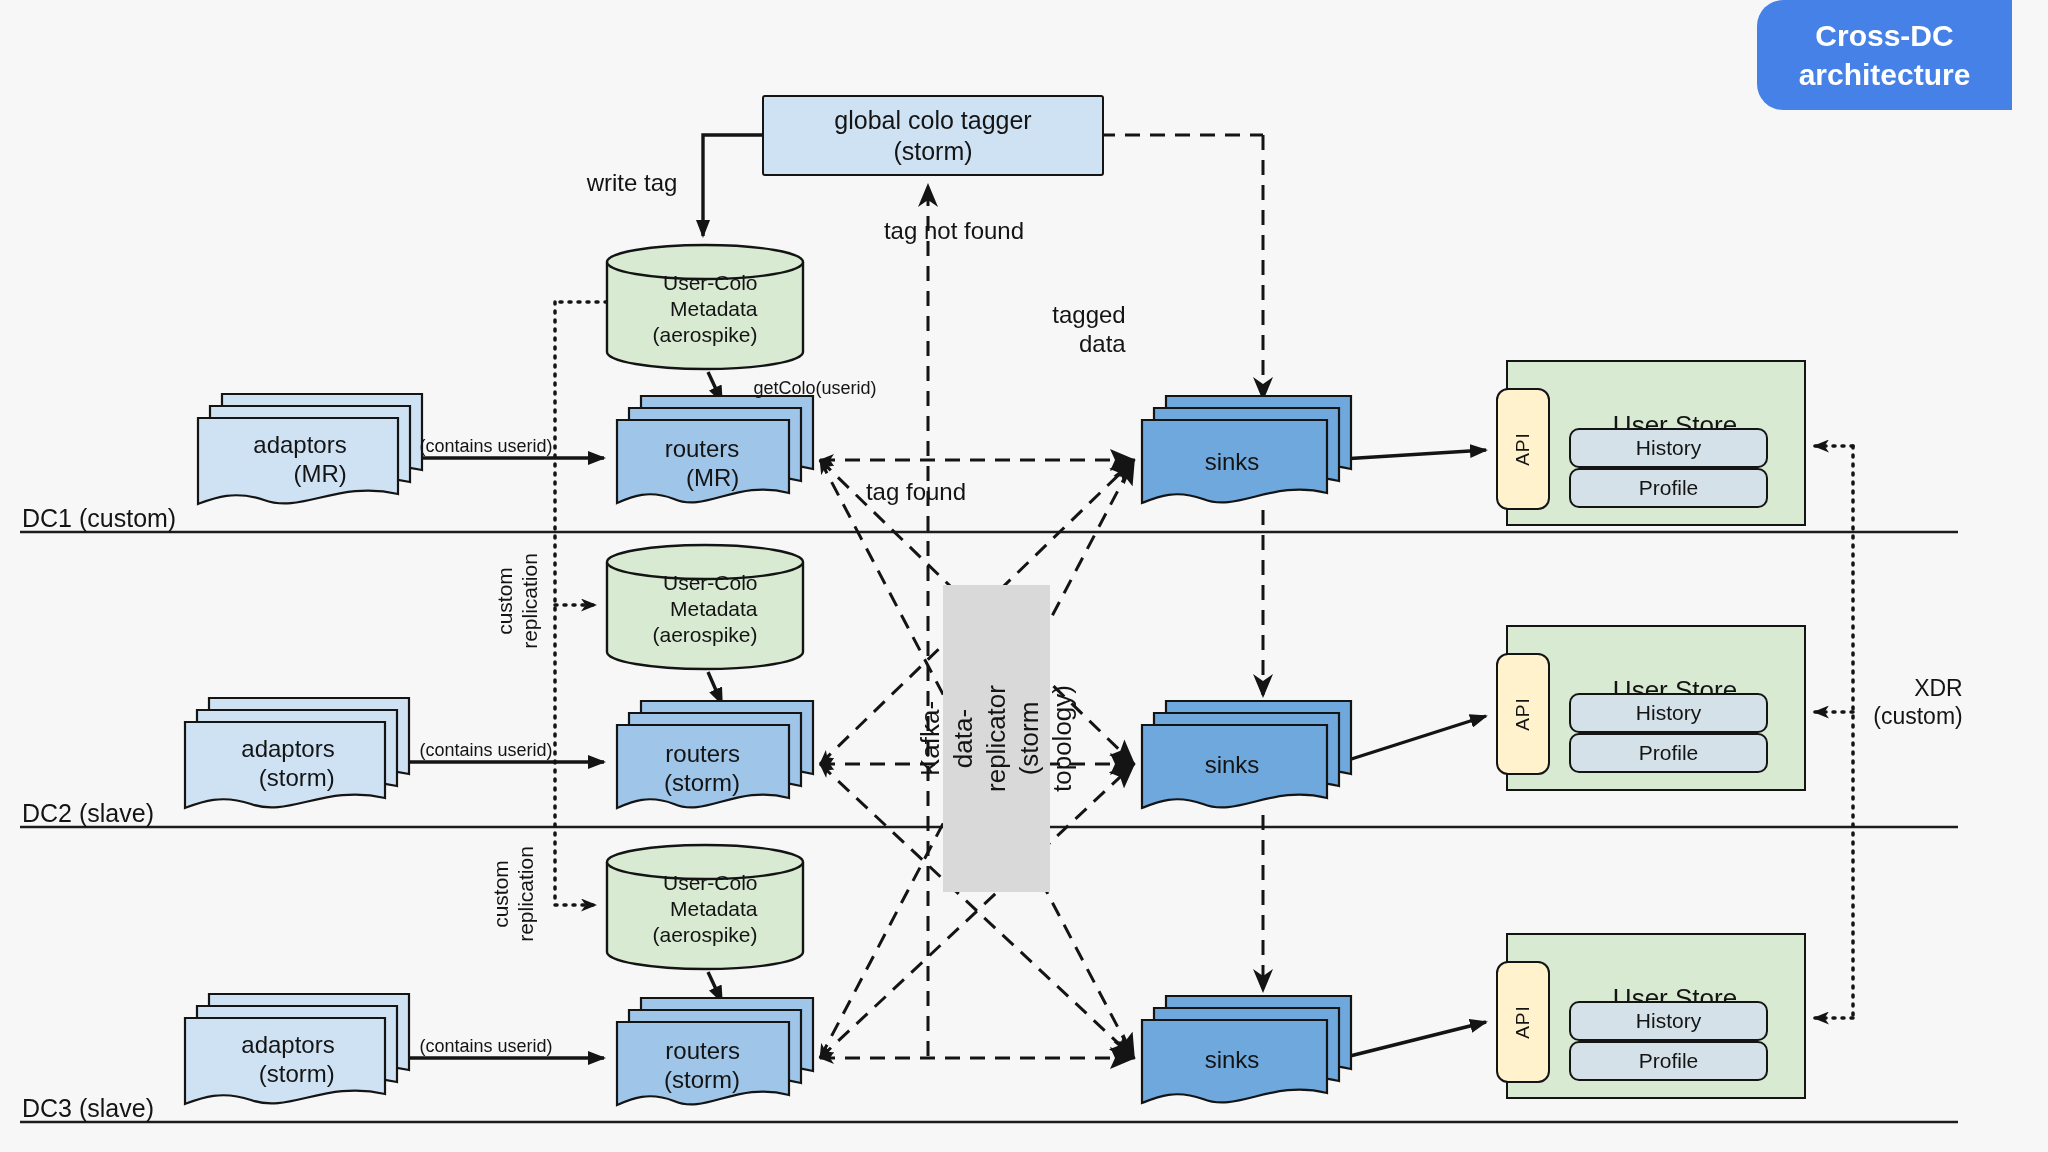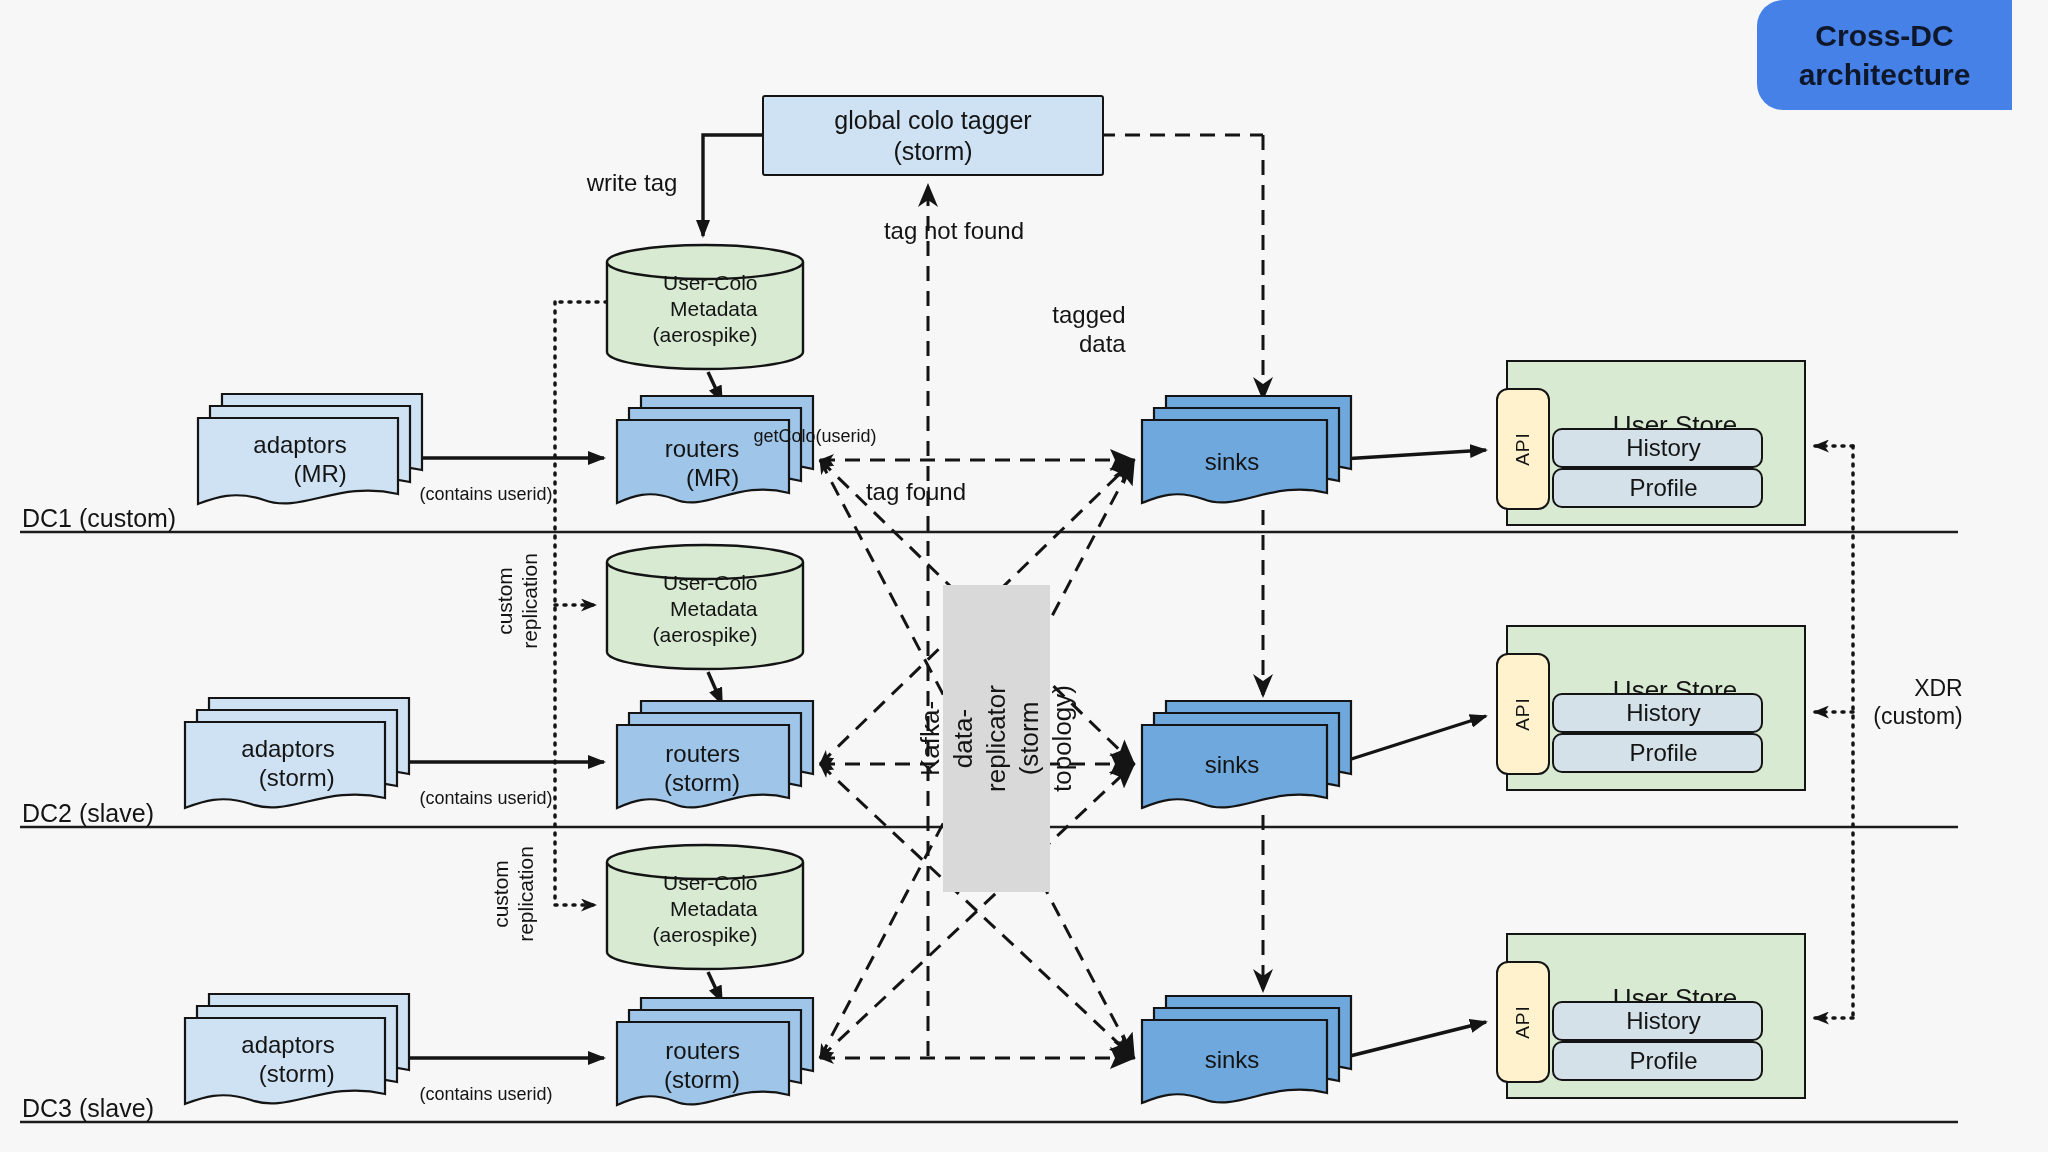--- a/index.html
+++ b/index.html
@@ -11,42 +11,42 @@
   .c-router use{fill:var(--router,#9fc5e8);}
   .c-sink use{fill:var(--sink,#6fa8dc);}
   .cylb{fill:var(--green,#d9ead3);stroke:var(--ink,#141414);stroke-width:2.4px;}
   .solid{stroke:var(--ink,#141414);stroke-width:3.4px;fill:none;}
   .dash{stroke:var(--ink,#141414);stroke-width:3px;fill:none;stroke-dasharray:15 10;}
   .dot{stroke:var(--ink,#141414);stroke-width:3.5px;fill:none;stroke-dasharray:2 7;stroke-linecap:round;}
   .divline{stroke:#1c1c1c;stroke-width:2.5px;}
   .mk{fill:var(--ink,#141414);}
   .lbl{position:absolute;transform:translate(-50%,-50%);white-space:pre-line;text-align:right;
        font-size:24px;line-height:29px;z-index:3;}
-  .lbl.sm{font-size:18px;line-height:20px;margin-top:48px;}
+  .lbl.sm{font-size:18px;line-height:20px;}
   .lbl.cy{font-size:21px;line-height:26px;}
   .rotlbl{position:absolute;transform:translate(-50%,-50%) rotate(-90deg);white-space:pre-line;
        text-align:center;font-size:21px;line-height:25px;z-index:3;}
   .dclbl{position:absolute;left:22px;font-size:25px;z-index:3;}
   .tagger{position:absolute;left:762px;top:95px;width:338px;height:77px;background:var(--adapt,#cfe2f3);
        border:2.5px solid var(--ink,#141414);border-radius:3px;display:flex;align-items:center;justify-content:center;
        white-space:pre-line;text-align:center;font-size:25px;line-height:31px;z-index:2;}
   .kafka{position:absolute;left:943px;top:585px;width:107px;height:307px;background:var(--gray,#d9d9d9);
        display:flex;align-items:center;justify-content:center;z-index:2;}
   .kafka .rot{transform:rotate(-90deg);white-space:pre-line;text-align:center;font-size:26px;line-height:33px;width:307px;}
   .badge{position:absolute;left:1757px;top:0;width:255px;height:110px;background:var(--badge,#4681e8);
-       border-radius:26px 0 0 26px;display:flex;align-items:center;justify-content:center;color:#0f172a;
+       border-radius:26px 0 0 26px;display:flex;align-items:center;justify-content:center;color:#ffffff;
        font-weight:bold;font-size:30px;line-height:39px;white-space:pre-line;text-align:center;z-index:3;}
   .store{position:absolute;left:1506px;width:296px;height:162px;background:var(--green,#d9ead3);
        border:2.5px solid var(--ink,#141414);z-index:2;}
   .store .ttl{position:absolute;top:12px;left:50px;right:12px;text-align:center;font-size:26px;margin-top:36px;}
   .store .api{position:absolute;left:-12px;top:26px;width:50px;height:118px;background:var(--yellow,#fff2cc);
        border:2.5px solid var(--ink,#141414);border-radius:12px;display:flex;align-items:center;justify-content:center;}
   .store .api span{transform:rotate(-90deg);font-size:19px;letter-spacing:1px;}
-  .store .svc{position:absolute;left:44px;width:195px;height:36px;background:var(--innerbox,#d4e1e8);
-       border:2px solid var(--ink,#141414);border-radius:10px;display:flex;align-items:center;justify-content:center;font-size:24px;padding-left:12px;}
+  .store .svc{position:absolute;left:61px;width:195px;height:36px;background:var(--innerbox,#d4e1e8);
+       border:2px solid var(--ink,#141414);border-radius:10px;display:flex;align-items:center;justify-content:center;font-size:21px;}
   .store .svc.s0{top:66px;}
   .store .svc.s1{top:106px;}
 </style>
 </head>
 <body>
 
 <div class="canvas">
 
   <svg class="layer" width="2048" height="1152" viewBox="0 0 2048 1152">
     <defs>

